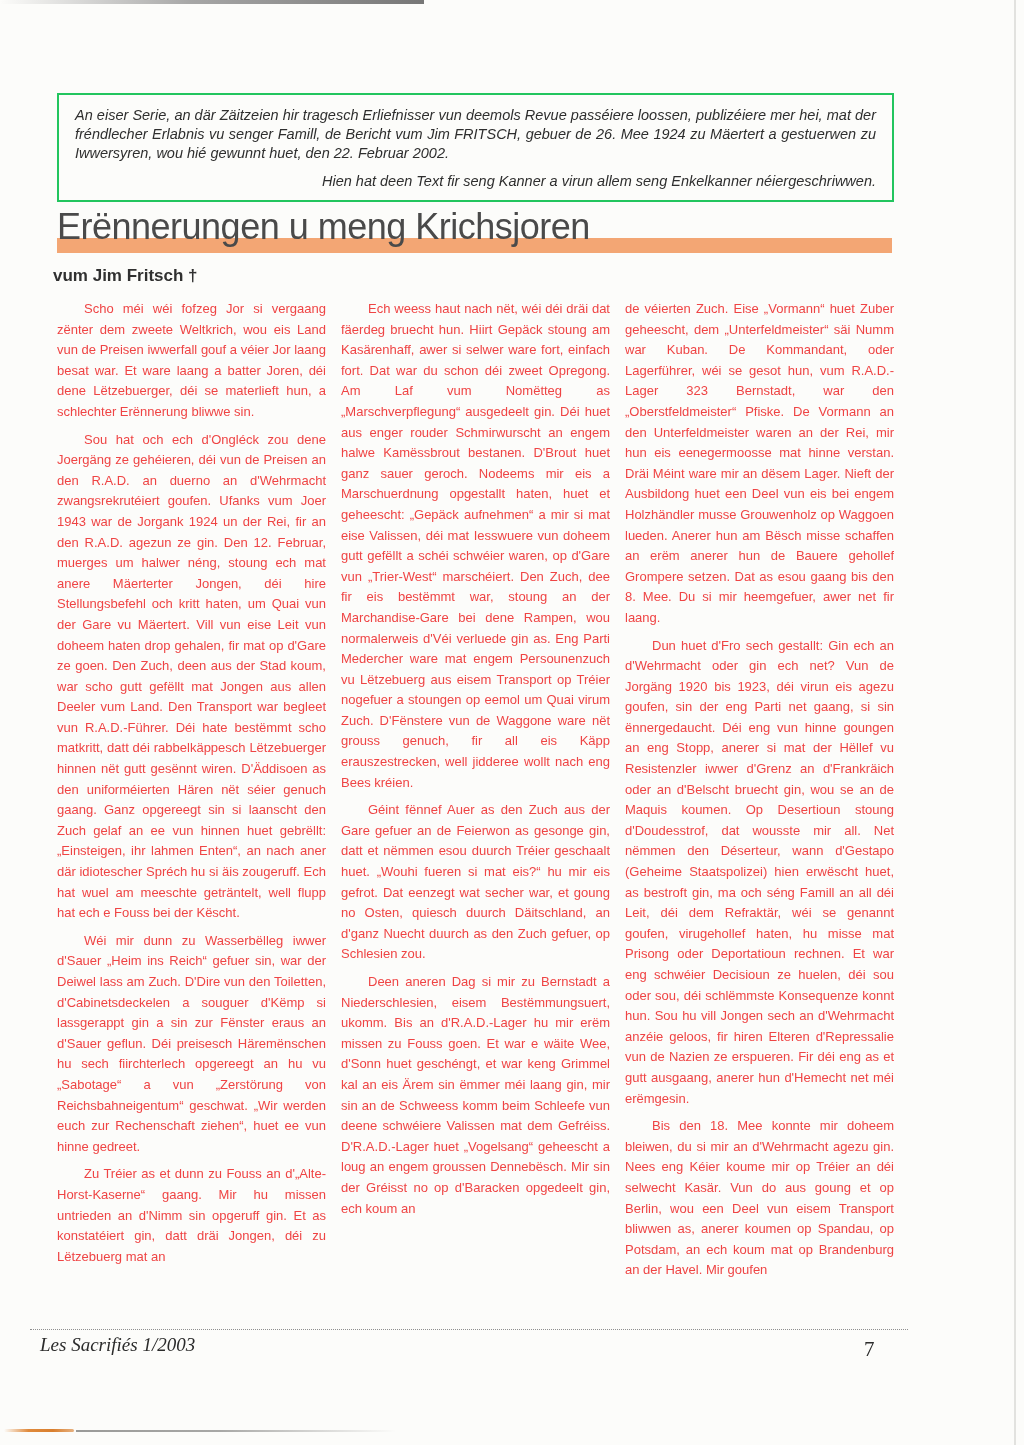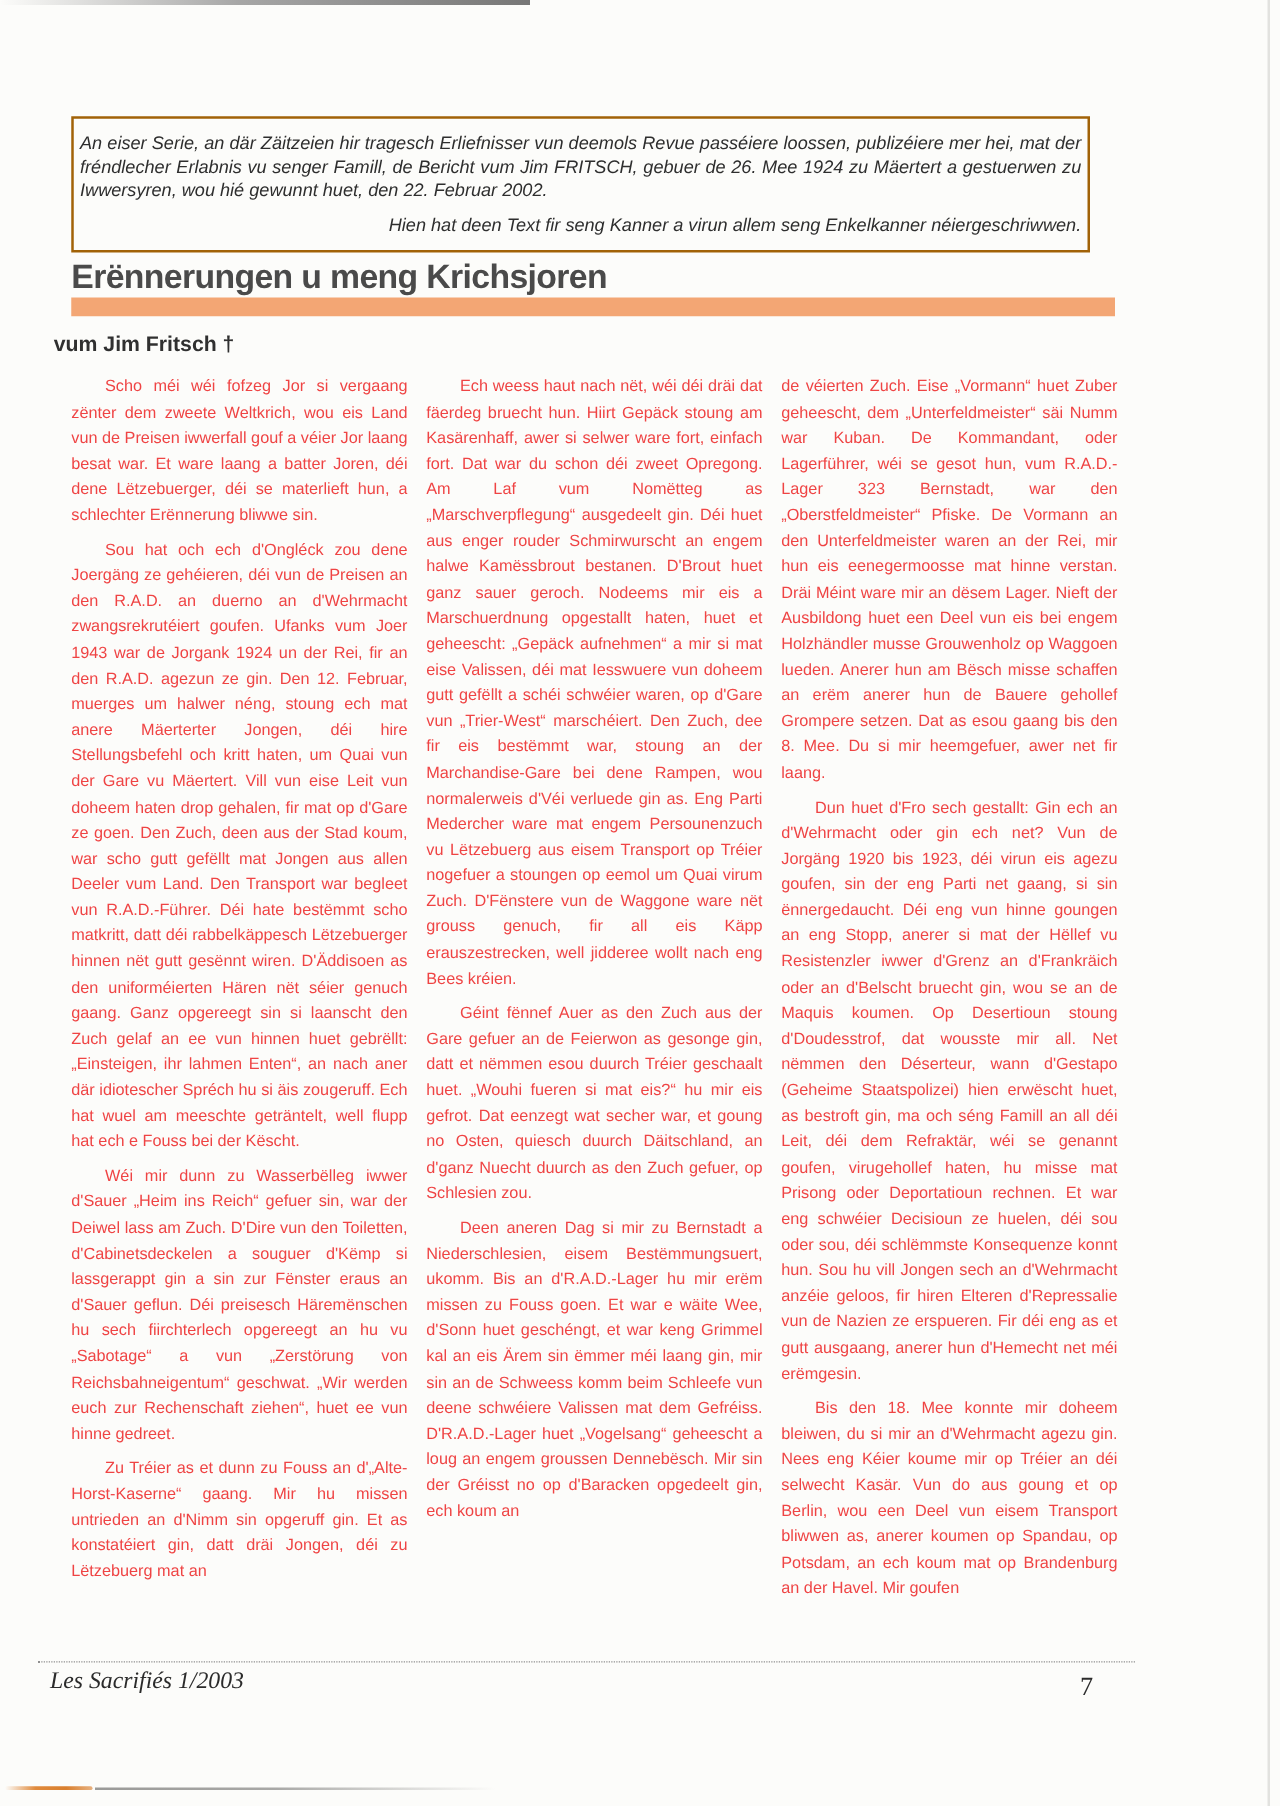--- a/index.html
+++ b/index.html
@@ -18,40 +18,40 @@
     background:linear-gradient(to left,#4a4a4a 0%,#8a8a8a 55%,rgba(140,140,140,0) 100%);
     opacity:.75;
   }
   .scan-right-edge{
     position:absolute;top:0;right:8px;width:2px;height:100%;
     background:#e2e2df;
   }
   
   .intro-box{
     position:absolute;left:57px;top:93px;width:801px;height:83px;
-    border:2px solid #a16207;
-    padding:11px 5px;
+    border:2px solid #22c55e;
+    padding:11px 16px;
     font-style:italic;
     font-size:14.5px;line-height:19px;
     color:#2e2e2e;
   }
   .intro-box p{margin:0;text-align:justify;}
   .intro-box p.second{margin-top:9px;text-align:right;}
   
   .accent-bar{
     position:absolute;left:57px;top:238px;width:835px;height:15px;
     background:#f3a674;
   }
   .article-title{
     position:absolute;left:57px;top:206px;width:900px;
-    font-size:27px;font-weight:bold;letter-spacing:-.5px;
+    font-size:36px;font-weight:normal;letter-spacing:-.5px;
     color:#4a4a4a;z-index:2;margin:0;
   }
   .byline{
-    position:absolute;left:43px;top:266px;
+    position:absolute;left:53px;top:266px;
     font-size:17px;font-weight:bold;color:#303030;margin:0;
   }
   
   .bodycols{
     position:absolute;left:57px;top:299px;width:837px;height:1022px;
     display:flex;gap:15px;overflow:hidden;
   }
   .col{
     width:269px;flex:0 0 269px;
     font-size:13px;line-height:20.6px;

